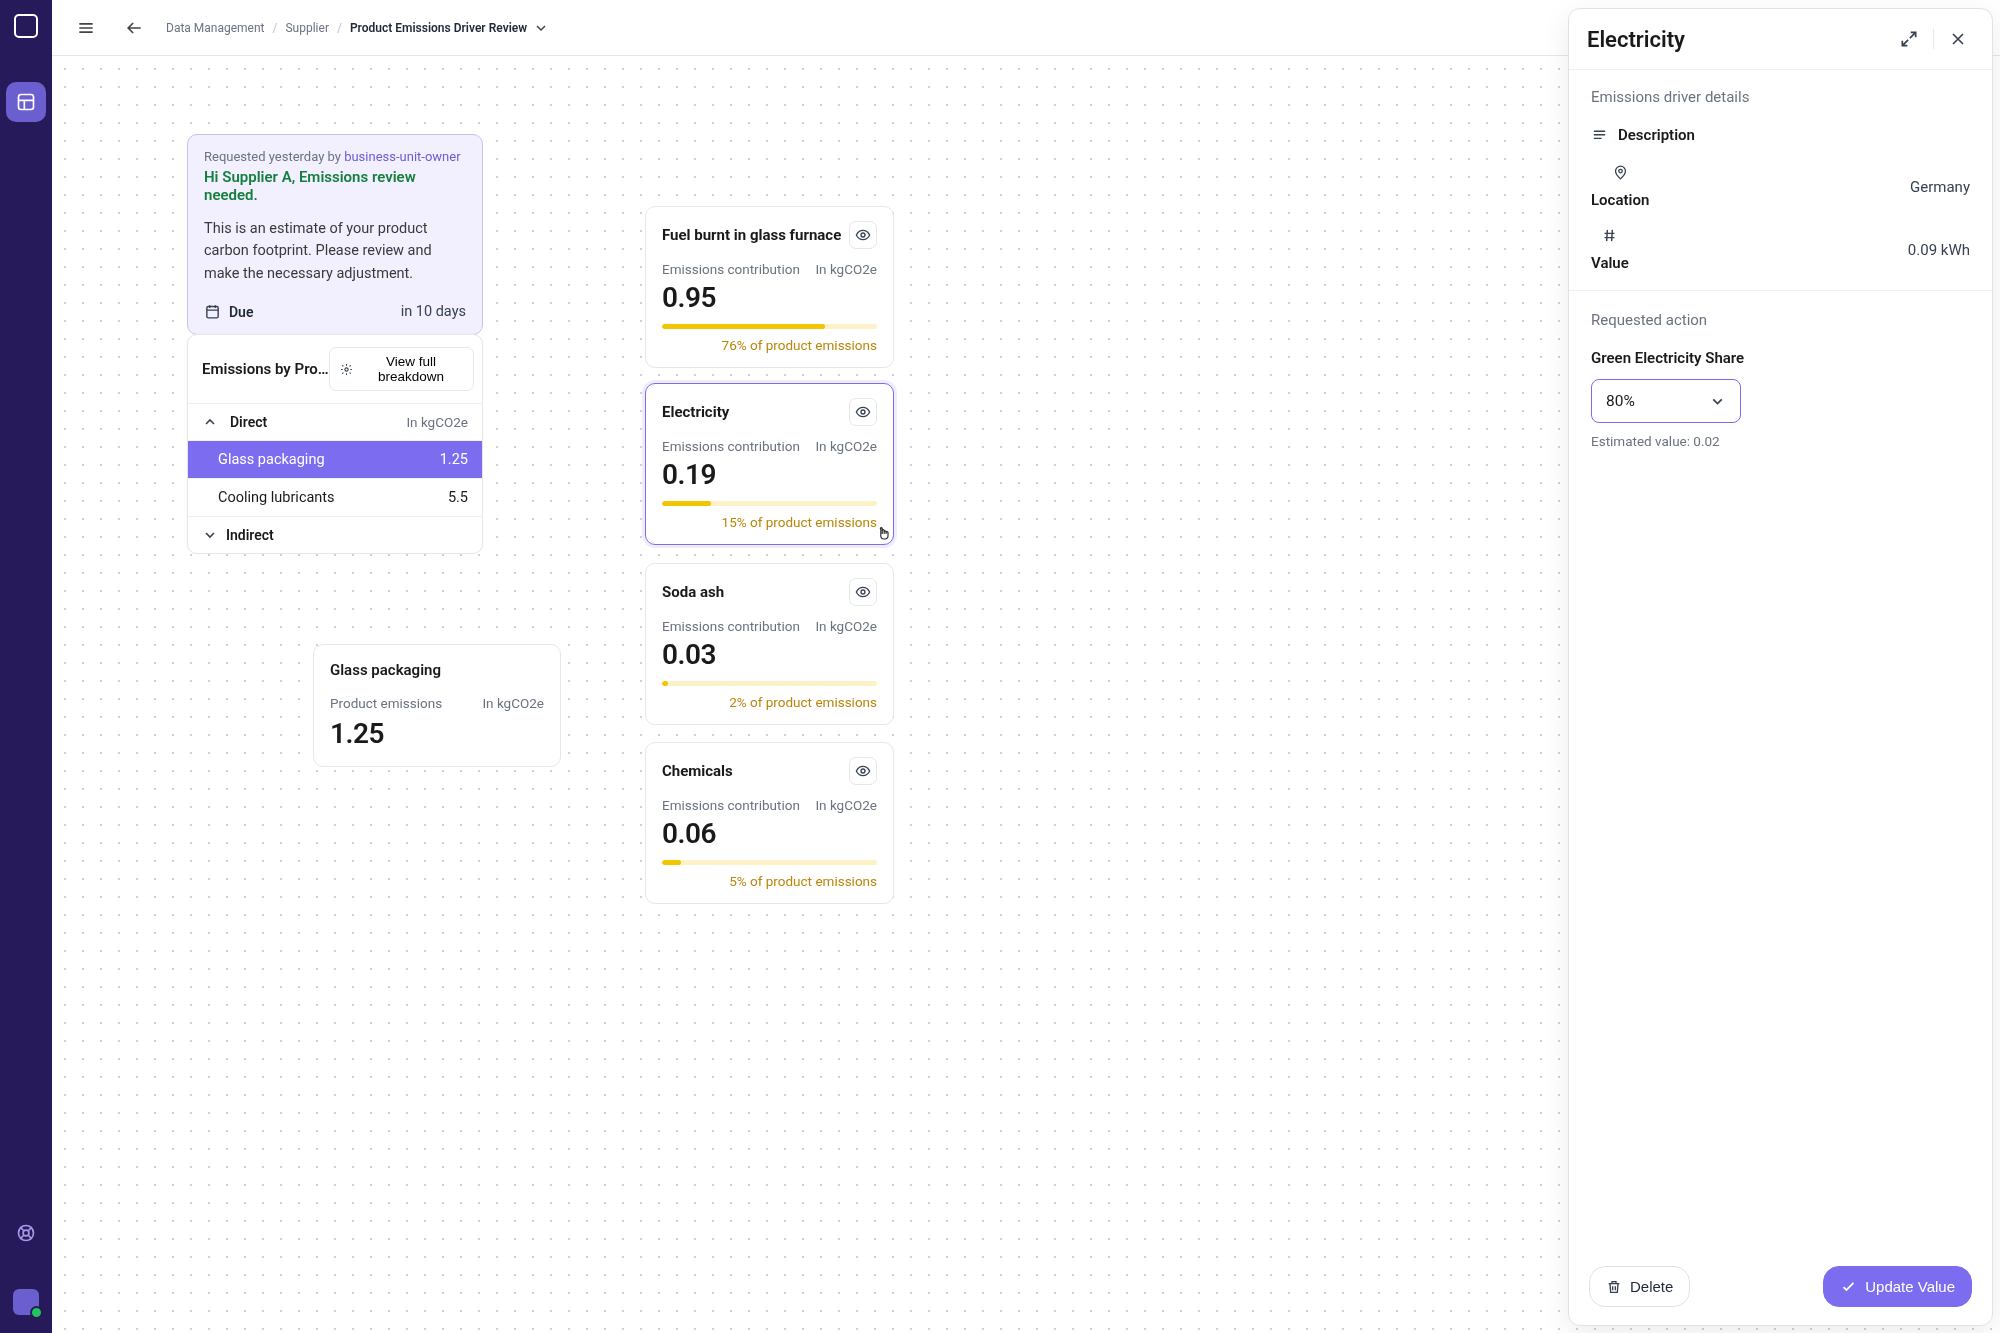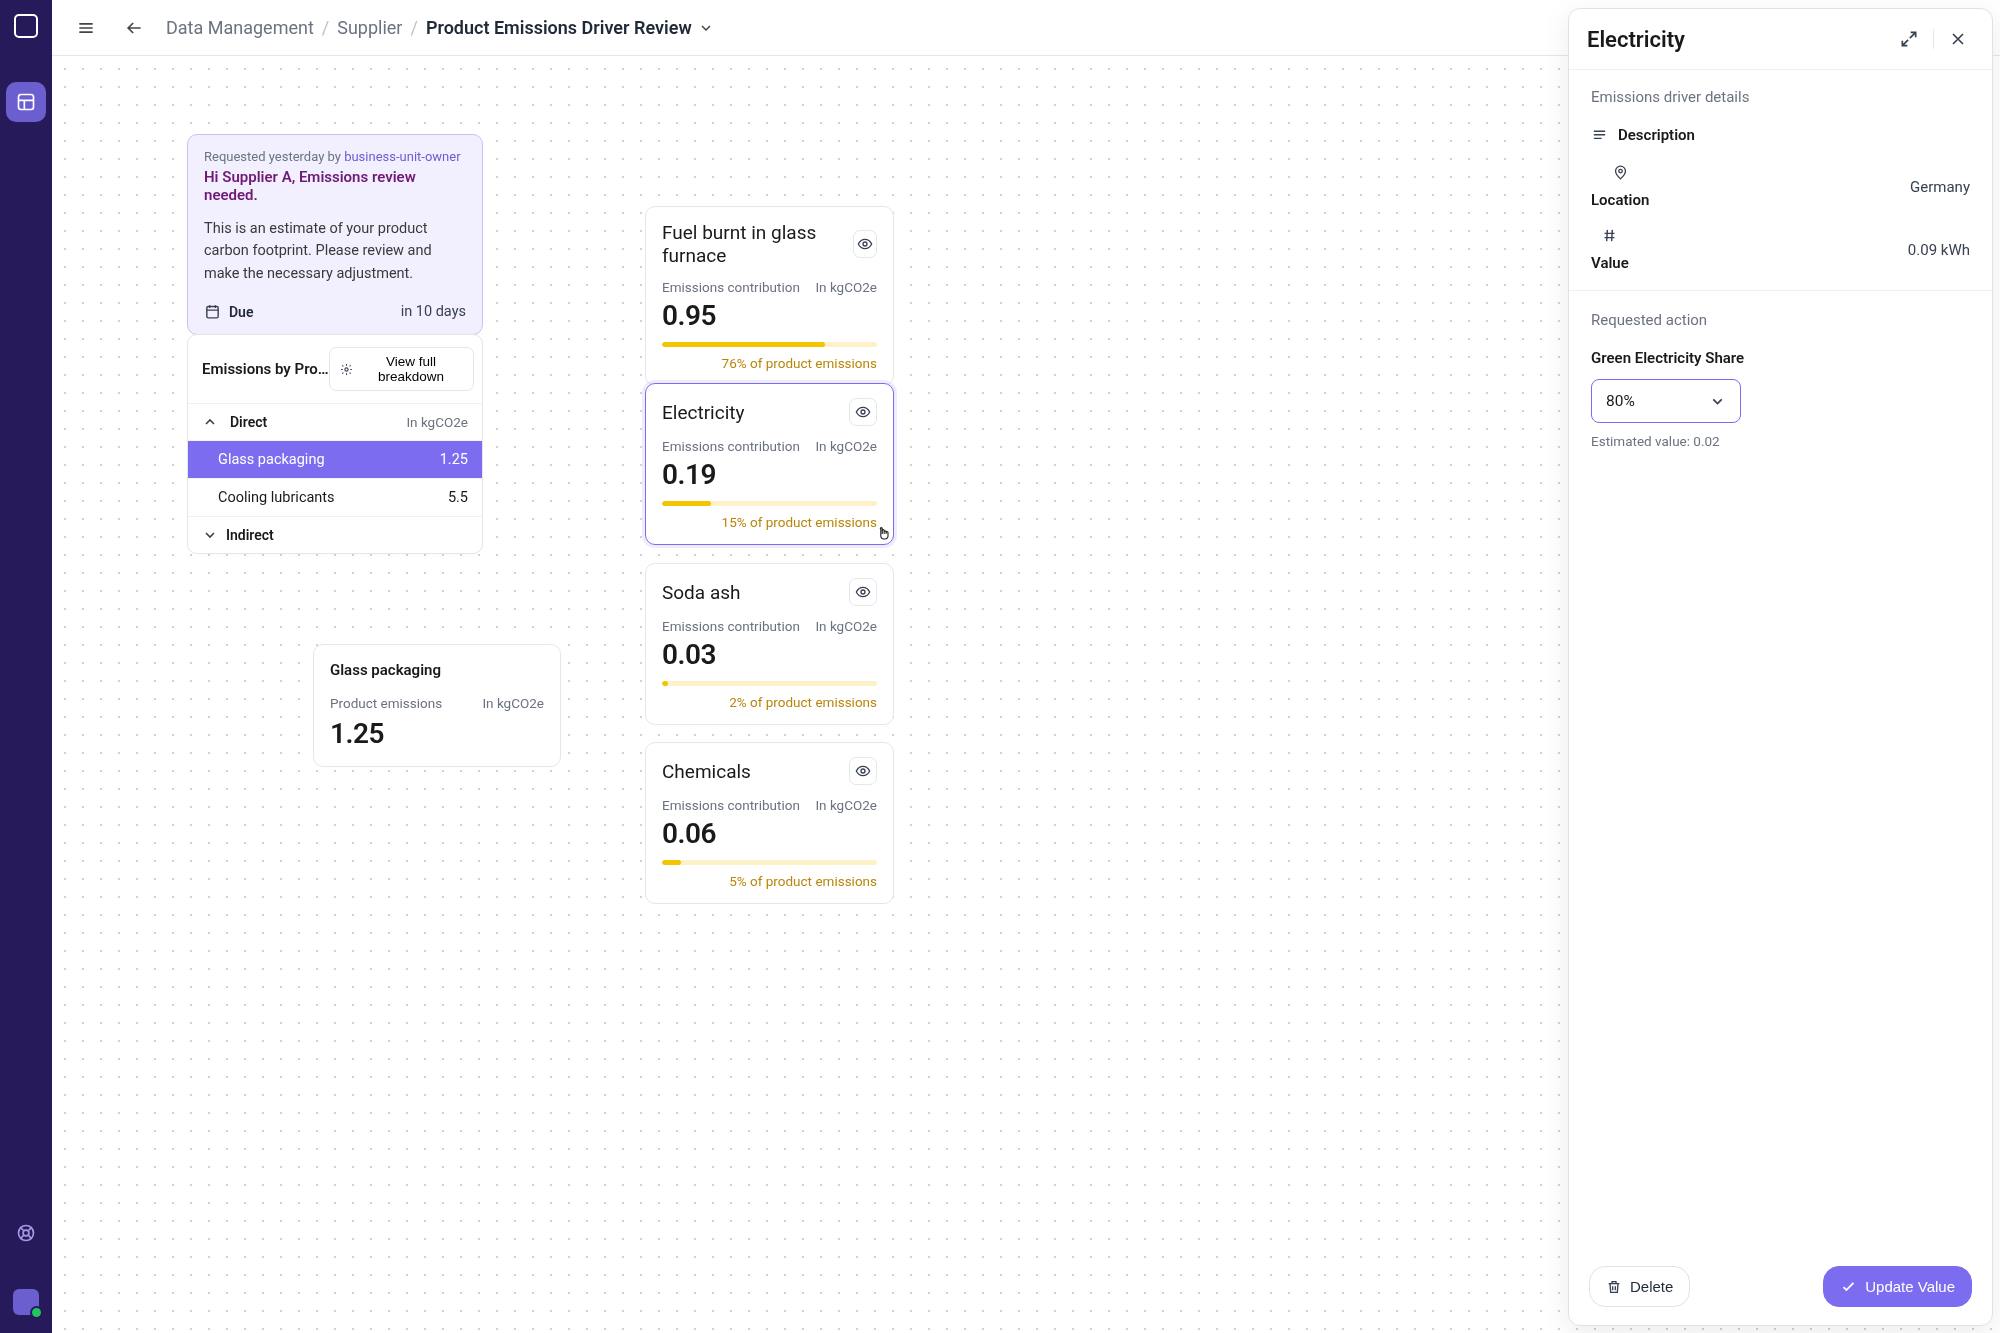--- a/index.html
+++ b/index.html
@@ -40,21 +40,21 @@
   
   .topbar {
     height:56px; border-bottom:1px solid #e5e7eb; display:flex; align-items:center;
     padding: 0 18px; gap:16px;
   }
   .icon-btn {
     width:32px; height:32px; border:none; background:none; display:flex; align-items:center;
     justify-content:center; cursor:pointer; color:#444; border-radius:6px;
   }
   .icon-btn svg{ width:20px; height:20px; }
-  .breadcrumb { display:flex; align-items:flex-start; gap:8px; color:#6b7280; font-size:18px; }
+  .breadcrumb { display:flex; align-items:center; gap:8px; color:#6b7280; font-size:12px; }
   .breadcrumb .sep { color:#c0c0c8; }
   .breadcrumb .crumb.current { color:#1f2937; font-weight:600; }
   .crumb { cursor:pointer; }
   .topbar-spacer { flex:1; }
   .top-icon-bordered {
     width:38px; height:38px; border:1px solid #e5e7eb; border-radius:8px; display:flex;
     align-items:center; justify-content:center; background:#fff; cursor:pointer;
   }
   .crumb-selector { display:flex; align-items:center; gap:6px; cursor:pointer; color:#1f2937; font-weight:600;}
 
@@ -67,21 +67,21 @@
   }
 
   
   .note-card {
     position:absolute; left:135px; top:78px; width:296px;
     background:#F2F0FF; border:1px solid #C9C0F7; border-radius:10px;
     padding:14px 16px 14px 16px;
   }
   .note-meta { font-size:13px; color:#6b7280; }
   .note-meta a { color:#6B5ECF; text-decoration:none; }
-  .note-title { font-weight:600; font-size:15px; margin-top:4px; color:#701a75; }
+  .note-title { font-weight:600; font-size:15px; margin-top:4px; color:#15803d; }
   .note-body { font-size:14.5px; color:#3a3a3a; margin-top:14px; line-height:1.55; }
   .note-due { display:flex; align-items:center; justify-content:space-between; margin-top:18px; }
   .note-due-left { display:flex; align-items:center; gap:8px; font-weight:600; color:#1f2937;}
   .note-due-right { color:#374151; font-size:14.5px; }
 
   
   .emissions-panel {
     position:absolute; left:135px; top:278px; width:296px;
     background:#fff; border:1px solid #e5e7eb; border-radius:10px; overflow:hidden;
     box-shadow: 0 0 0 0.5px rgba(0,0,0,0.02);
@@ -113,21 +113,21 @@
   .product-sub { display:flex; justify-content:space-between; color:#6b7280; font-size:13.5px; margin-top:16px;}
   .product-val { font-size:28px; font-weight:600; margin-top:6px; letter-spacing:-0.5px;}
 
   
   .driver-card {
     position:absolute; width:249px; background:#fff; border:1px solid #e5e7eb; border-radius:10px;
     padding:14px 16px 14px 16px;
   }
   .driver-card.selected { border:1.8px solid #7C6DF0; box-shadow:0 0 0 3px rgba(124,109,240,0.12);}
   .driver-head { display:flex; align-items:center; justify-content:space-between; }
-  .driver-title { font-weight:400; font-size:19px; }
+  .driver-title { font-weight:700; font-size:15px; }
   .eye-btn {
     width:28px; height:28px; border:1px solid #e5e7eb; border-radius:7px; display:flex;
     align-items:center; justify-content:center; background:#fff; cursor:pointer;
   }
   .driver-sub { display:flex; justify-content:space-between; color:#6b7280; font-size:13.5px; margin-top:12px;}
   .driver-val { font-size:28px; font-weight:600; margin-top:4px; letter-spacing:-0.5px;}
   .bar-track { height:5px; background:#FCF1C7; border-radius:3px; margin-top:10px; position:relative; overflow:hidden;}
   .bar-fill { height:100%; background:#F3C400; border-radius:3px; }
   .driver-pct { text-align:right; color:#B8860B; font-size:13.5px; margin-top:8px;}
 

